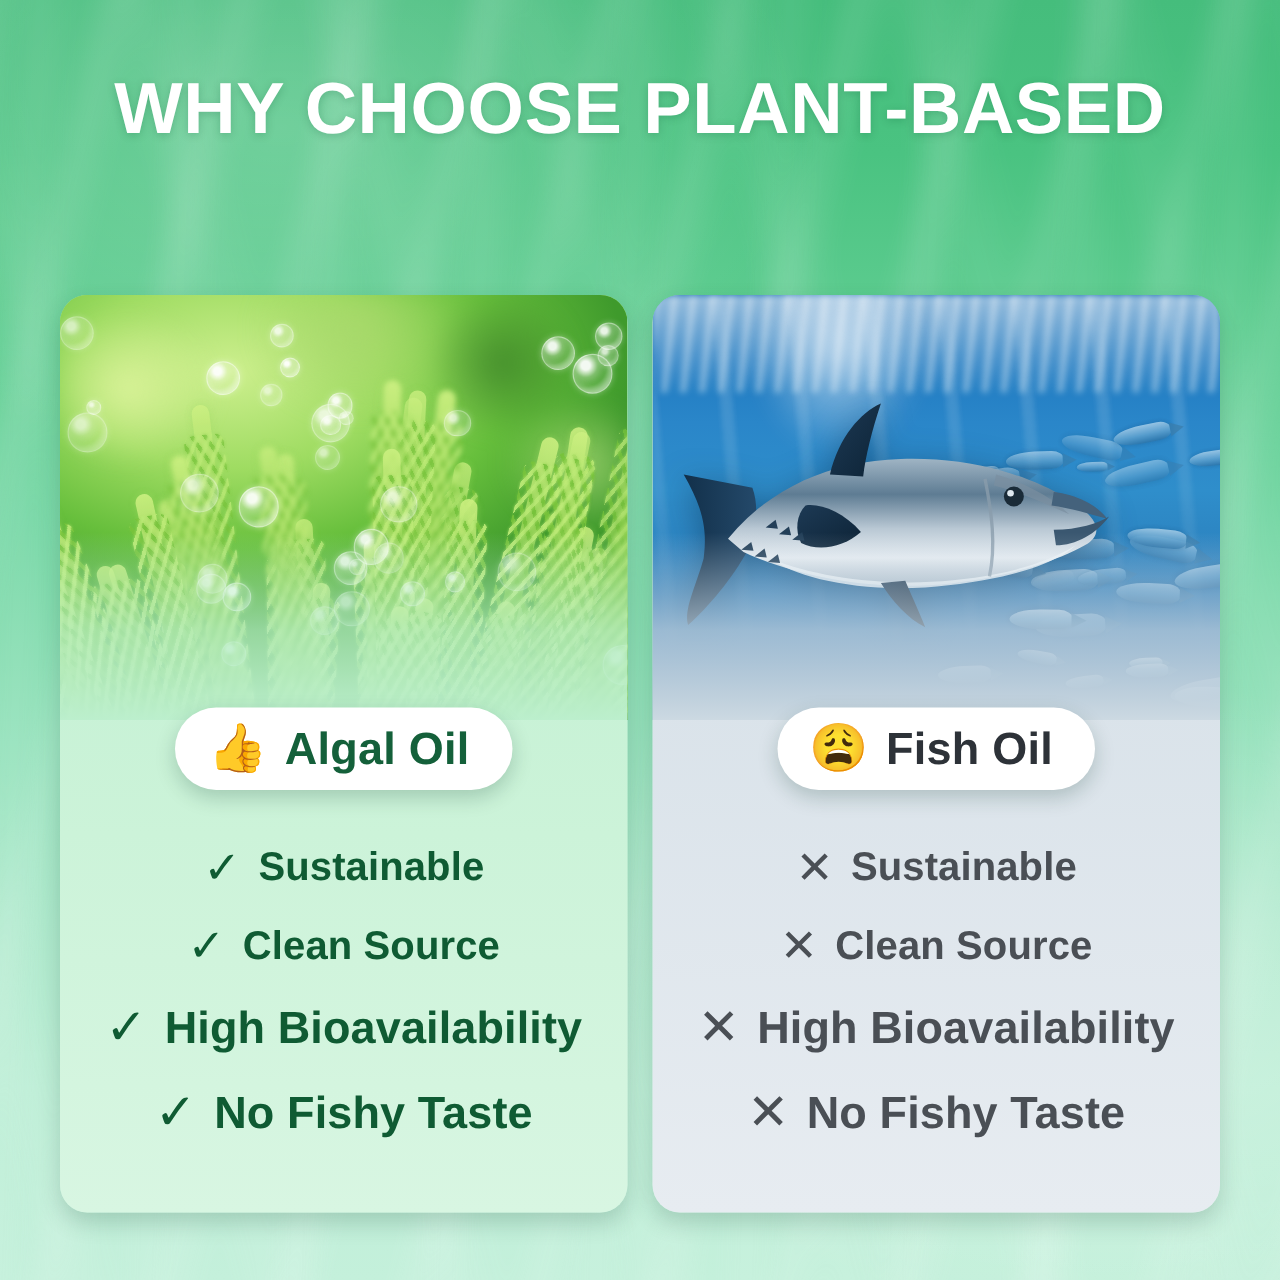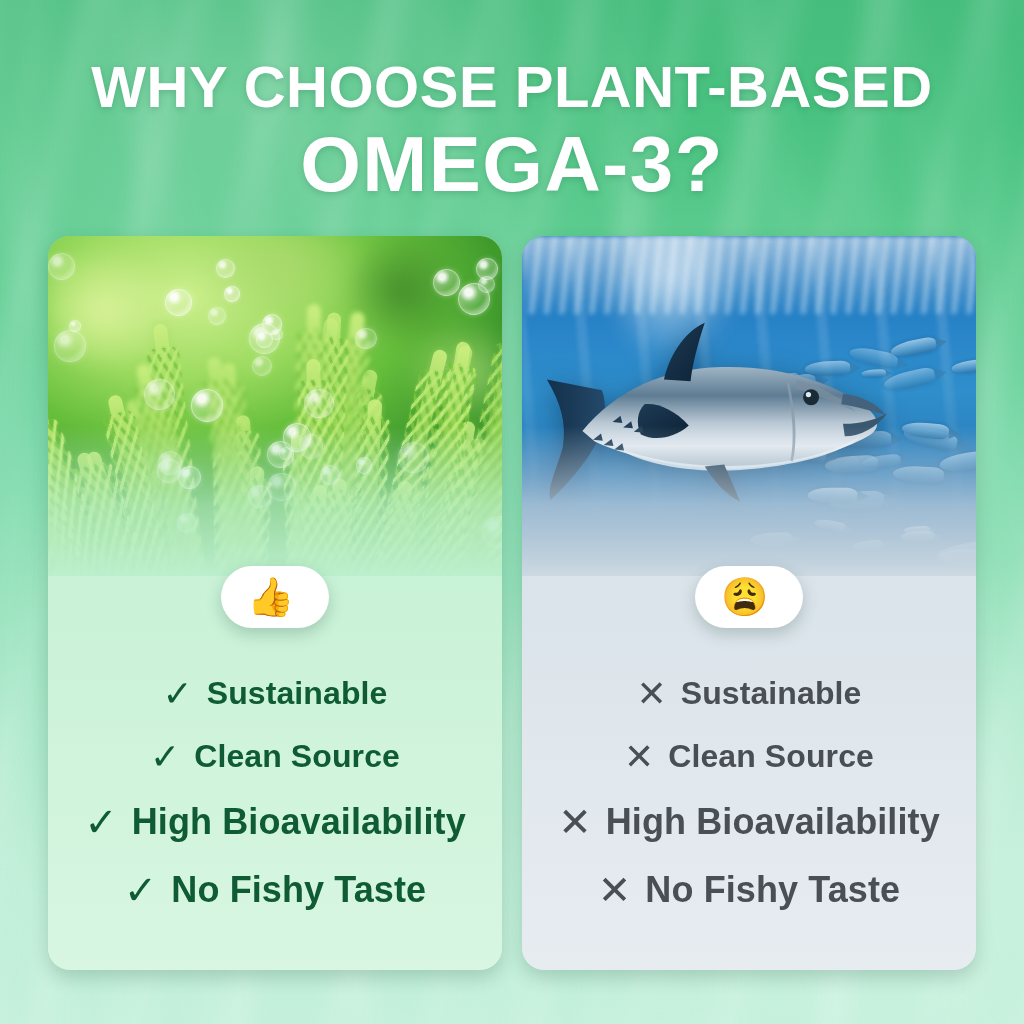--- a/index.html
+++ b/index.html
@@ -255,21 +255,20 @@
 
 <div class="canvas">
 
   <div class="bg-base"></div>
   <div class="bg-waves"></div>
   <div class="bg-waves2"></div>
   <div class="bg-glow"></div>
 
   <div class="title">
     <span class="title-l1">WHY CHOOSE PLANT-BASED</span>
-    <span class="title-l2">OMEGA-3?</span>
   </div>
 
   <div class="cards">
 
     <div class="card card-left">
 
       <div class="photo">
         <div class="algae-sky"></div>
         <div class="algae-blur"></div>
         <div id="algae-fronds">
@@ -355,20 +354,21 @@
             <div class="bub" style="width: 28.8584px; height: 28.8584px; left: 51.6823%; top: 55.0693%; opacity: 0.93;"></div>
             <div class="bub" style="width: 23.3294px; height: 23.3294px; left: 24.0943%; top: 65.6481%; opacity: 0.76;"></div>
             <div class="bub" style="width: 32.4411px; height: 32.4411px; left: 95.6148%; top: 82.323%; opacity: 0.75;"></div>
           </div>
         <div class="photo-fade"></div>
       </div>
 
       <div class="badge-wrap">
         <div class="badge">
           <span class="badge-emoji">👍</span>
+          <span class="badge-label">Algal Oil</span>
         </div>
       </div>
 
       <div class="features">
         <div class="feature">
           <span class="feat-mark">✓</span>
           <span class="feat-text">Sustainable</span>
         </div>
         <div class="feature">
           <span class="feat-mark">✓</span>
@@ -479,20 +479,21 @@
           <circle cx="316" cy="112" r="9" fill="#1a2b38"></circle>
           <circle cx="313" cy="109" r="3" fill="#dfe9f0"></circle>
         </svg>
 
         <div class="photo-fade"></div>
       </div>
 
       <div class="badge-wrap">
         <div class="badge">
           <span class="badge-emoji">😩</span>
+          <span class="badge-label">Fish Oil</span>
         </div>
       </div>
 
       <div class="features">
         <div class="feature">
           <span class="feat-mark">✕</span>
           <span class="feat-text">Sustainable</span>
         </div>
         <div class="feature">
           <span class="feat-mark">✕</span>

